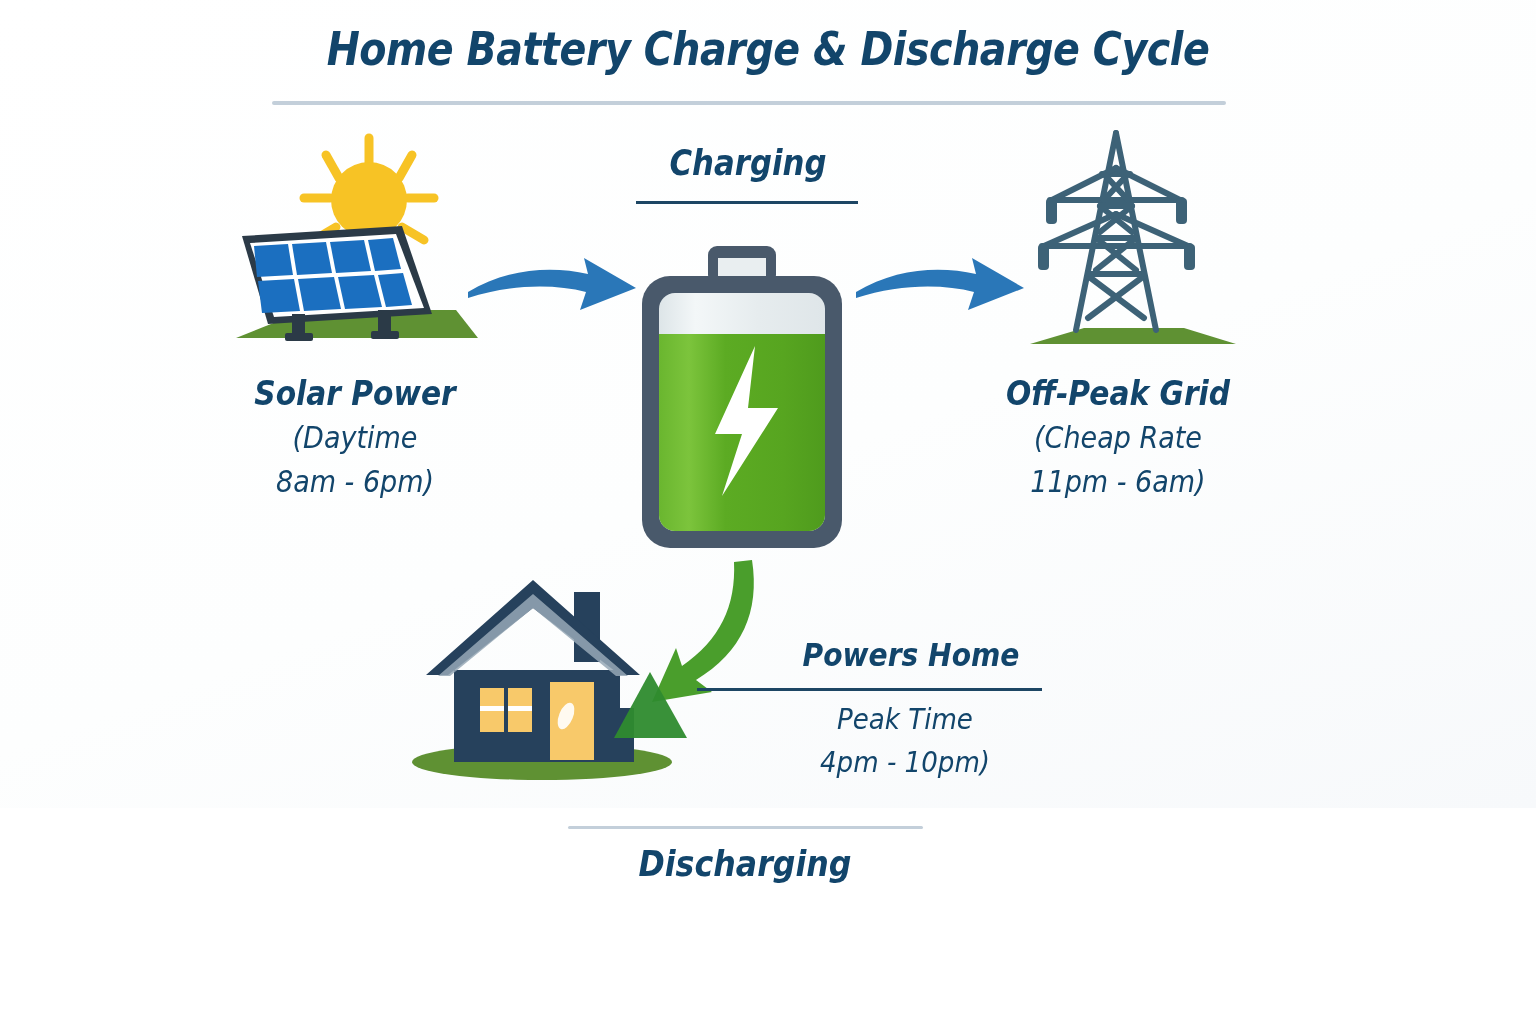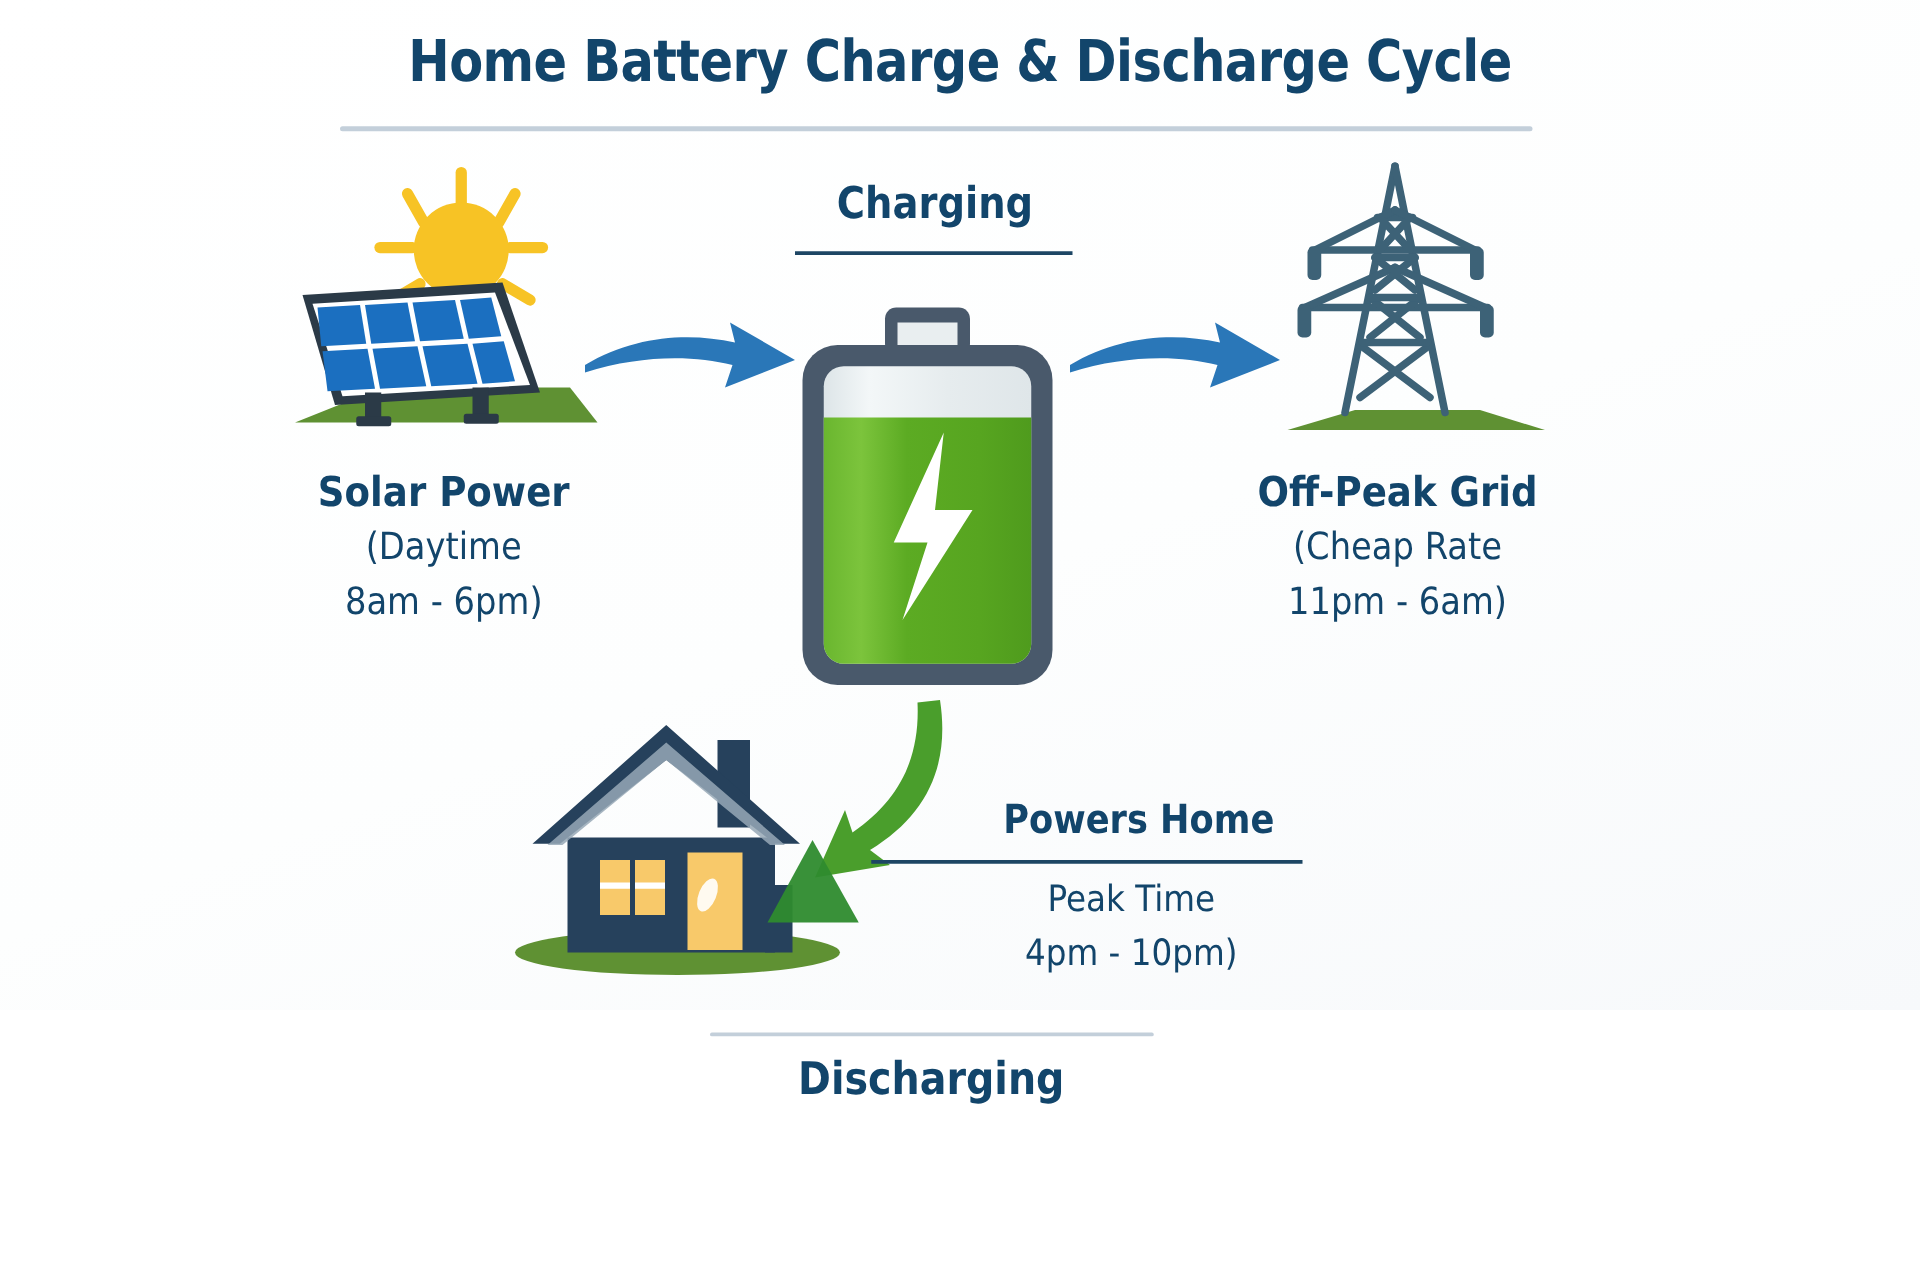--- a/index.html
+++ b/index.html
@@ -14,20 +14,21 @@
     overflow: hidden;
     font-family: "DejaVu Sans", sans-serif;
     background: #ffffff;
   }
   .stage {
     position: absolute;
     left: 0; top: 0;
     width: 1536px;
     height: 808px;
     background: linear-gradient(160deg, #ffffff 0%, #fdfefe 55%, #f7f9fb 100%);
+    font-style: italic;
   }
 
   
   #title {
     position: absolute;
     left: 0;
     top: 22px;
     width: 1536px;
     text-align: center;
     font-family: "DejaVu Sans", sans-serif;

